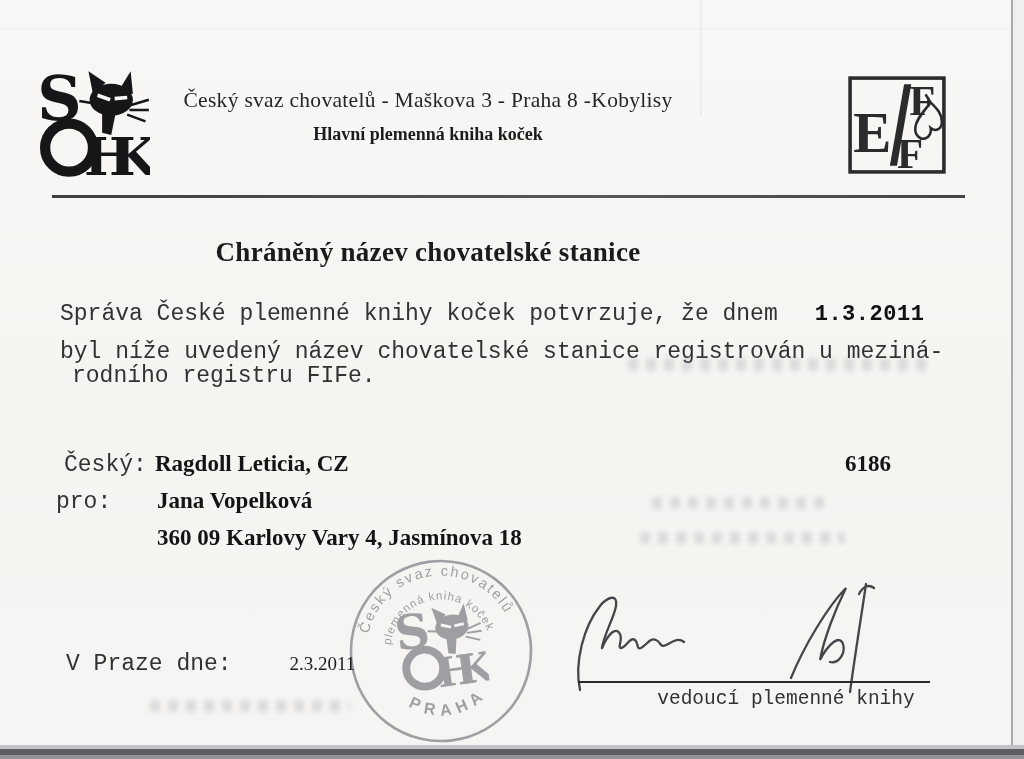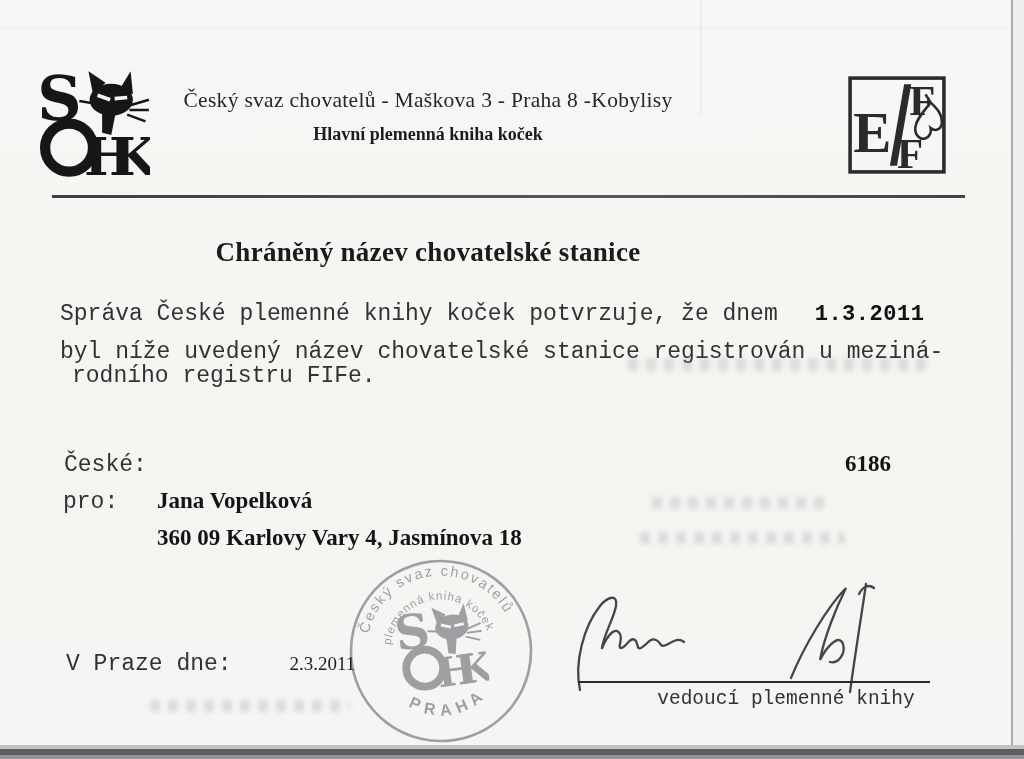--- a/index.html
+++ b/index.html
@@ -82,25 +82,26 @@
 
   <div class="abs mono body-line" style="left:60px;top:301px;"><span>Správa České plemenné knihy koček potvrzuje, že dnem</span><span class="bdate">1.3.2011</span></div>
   <div class="abs mono body-line" style="left:60px;top:339px;">byl níže uvedený název chovatelské stanice registrován u meziná-</div>
   <div class="abs mono body-line" style="left:60px;top:363px;margin-left:12px;">rodního registru FIFe.</div>
 
   <div class="abs smudge" style="left:628px;top:358px;width:300px;height:13px;"></div>
   <div class="abs smudge" style="left:652px;top:497px;width:180px;height:12px;"></div>
   <div class="abs smudge" style="left:640px;top:532px;width:205px;height:12px;"></div>
   <div class="abs smudge" style="left:150px;top:700px;width:200px;height:12px;"></div>
 
-  <div class="abs mono lbl" style="left:64px;top:452px;">České:</div>
+  <div class="abs mono lbl" style="left:64px;top:452px;">Český:</div>
+  <div class="abs val" style="left:155px;top:451px;">Ragdoll Leticia, CZ</div>
 
   <div class="abs val" style="left:845px;top:451px;">6186</div>
 
-  <div class="abs mono lbl" style="left:63px;top:489px;">pro:</div>
+  <div class="abs mono lbl" style="left:56px;top:489px;">pro:</div>
   <div class="abs val" style="left:157px;top:488px;">Jana Vopelková</div>
 
   <div class="abs val" style="left:157px;top:525px;">360 09 Karlovy Vary 4, Jasmínova 18</div>
 
   <svg class="abs" style="left:341px;top:551px;" width="200" height="200" viewBox="0 0 200 200" opacity="0.82">
     <defs>
       <path id="arc-outer" d="M 34,132 A 74,74 0 1 1 166,132" fill="none"></path>
       <path id="arc-inner" d="M 57,124 A 50,50 0 1 1 143,124" fill="none"></path>
       <path id="arc-bottom" d="M 58,148 A 62,62 0 0 0 142,148" fill="none"></path>
     </defs>

